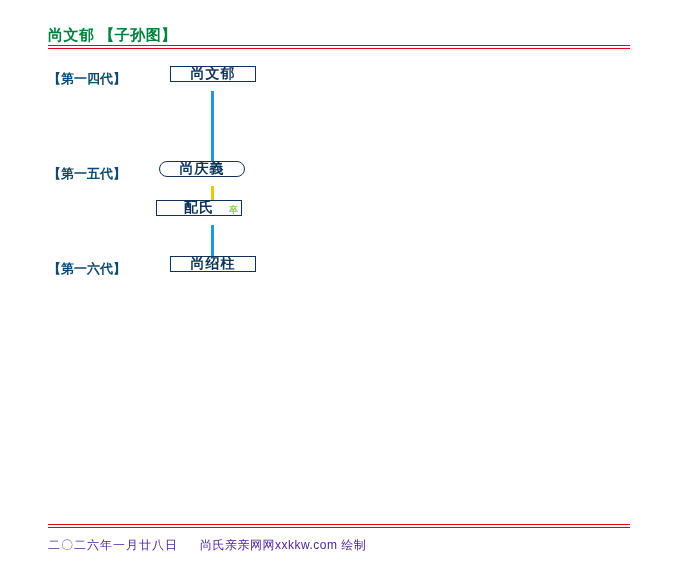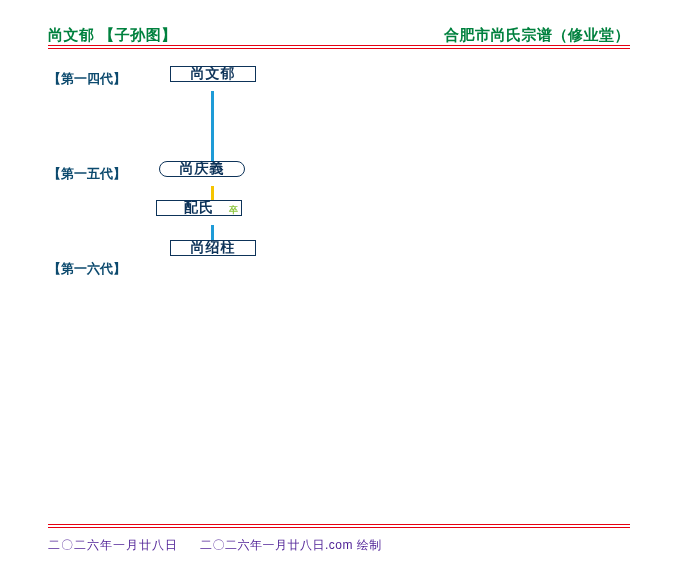--- a/index.html
+++ b/index.html
@@ -134,21 +134,20 @@
     left: 152px;
     top: 0;
     letter-spacing: 0.5px;
   }
 </style>
 </head>
 <body>
 
 <div id="header-bar">
   <div class="header-title" id="header-left">尚文郁 【子孙图】</div>
-  <div class="header-title" id="header-right">合肥市尚氏宗谱（修业堂）</div>
 </div>
 
 <div id="header-rules">
   <div class="rule-red"></div>
   <div class="rule-gap"></div>
   <div class="rule-red"></div>
 </div>
 
 <div id="tree">
 
@@ -166,28 +165,28 @@
 
   <div class="person-box" style="left:159px; top:161px;border-radius:10px;">
     <span class="person-name">尚庆義</span>
   </div>
 
   <div class="person-box" style="left:156px; top:200px;">
     <span class="person-name">配氏</span>
     <span class="spouse-mark">卒</span>
   </div>
 
-  <div class="person-box" style="left:170px; top:240px;">
+  <div class="person-box" style="left:170px; top:256px;">
     <span class="person-name">尚绍柱</span>
   </div>
 
 </div>
 
 <div id="footer-rules">
   <div class="rule-red"></div>
   <div class="rule-gap"></div>
   <div class="rule-red"></div>
 </div>
 
 <div id="footer-text">
   <span id="footer-date">二〇二六年一月廿八日</span>
-  <span id="footer-credit">二〇二六年一月廿八日.com 绘制</span>
+  <span id="footer-credit">尚氏亲亲网网xxkkw.com 绘制</span>
 </div>
 
 </body></html>

